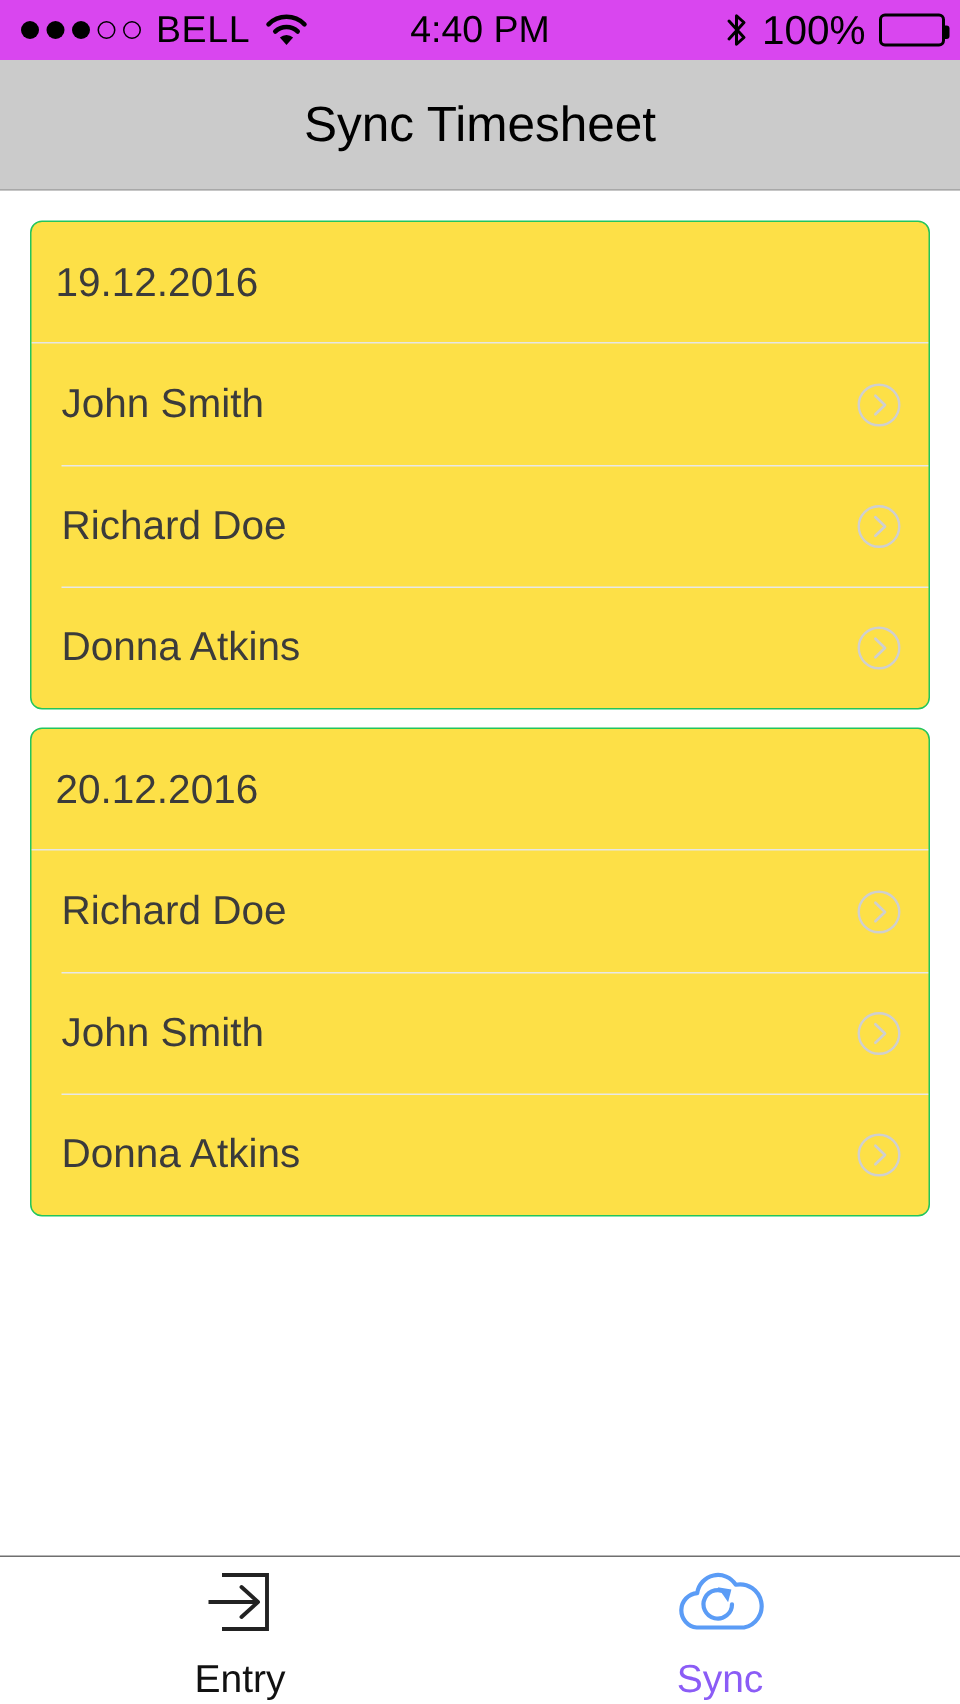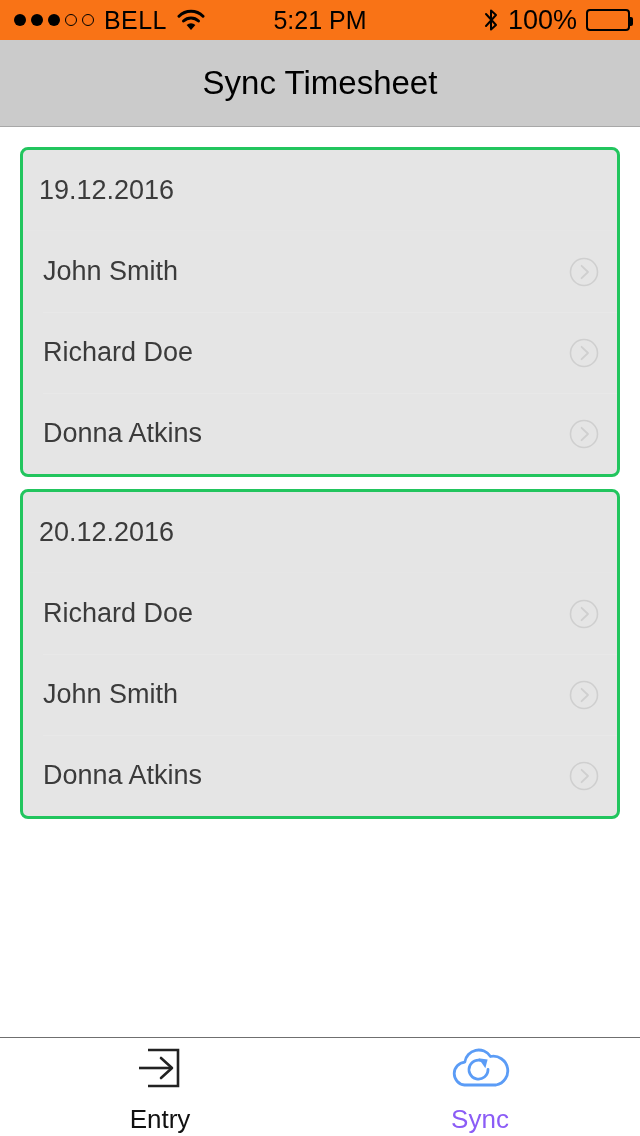--- a/index.html
+++ b/index.html
@@ -7,21 +7,21 @@
     width:640px; height:1136px;
     background:#ffffff;
     font-family:"Liberation Sans", sans-serif;
     -webkit-font-smoothing:antialiased;
   }
   .phone { position:relative; width:640px; height:1136px; overflow:hidden; background:#fff; }
 
   
   .statusbar {
     position:absolute; top:0; left:0; width:640px; height:40px;
-    background:#f97316;
+    background:#d946ef;
     display:flex; align-items:center;
   }
   .sb-left { position:absolute; left:14px; top:0; height:40px; display:flex; align-items:center; gap:6px; }
   .dots { display:flex; align-items:center; gap:5px; }
   .dot { width:12px; height:12px; border-radius:50%; background:#000; }
   .dot.hollow { background:transparent; border:1.6px solid #000; }
   .carrier { font-size:25px; color:#000; letter-spacing:0.4px; margin-left:4px; }
   .wifi { position:relative; width:28px; height:22px; margin-left:4px; }
   .sb-center {
     position:absolute; left:0; width:640px; text-align:center; top:0; height:40px;
@@ -45,21 +45,21 @@
     display:flex; align-items:center; justify-content:center;
   }
   .navtitle { font-size:33px; color:#000; font-weight:400; }
 
   
   .content {
     position:absolute; top:128px; left:0; width:640px; bottom:100px;
     background:#fff; padding:19px 20px 0 20px;
   }
   .card {
-    background:#e5e5e5; border:3px solid #22c55e; border-radius:8px;
+    background:#fde047; border:1px solid #22c55e; border-radius:8px;
     margin-bottom:12px; overflow:hidden;
   }
   .card-header {
     height:81px; display:flex; align-items:center;
     padding-left:16px; border-bottom:1px solid #e6e6e6;
   }
   .card-header .date { font-size:27px; color:#3b3b3b; }
   .rows { }
   .row {
     position:relative; height:81px; display:flex; align-items:center;
@@ -104,21 +104,21 @@
       <span class="wifi">
         <svg width="28" height="22" viewBox="0 0 28 22">
           <path d="M2 7.2 A17 17 0 0 1 26 7.2" fill="none" stroke="#000" stroke-width="3" stroke-linecap="round"></path>
           <path d="M6.5 12 A11 11 0 0 1 21.5 12" fill="none" stroke="#000" stroke-width="3" stroke-linecap="round"></path>
           <path d="M14 21 L9.6 16 A6.6 6.6 0 0 1 18.4 16 Z" fill="#000"></path>
         </svg>
       </span>
     </div>
 
     <div class="sb-center">
-      <span class="clock">5:21 PM</span>
+      <span class="clock">4:40 PM</span>
     </div>
 
     <div class="sb-right">
       <span class="bt">
         <svg width="16" height="24" viewBox="0 0 16 24">
           <path d="M3 6 L13 17 L8 21.5 L8 2.5 L13 7 L3 18" fill="none" stroke="#000" stroke-width="2" stroke-linejoin="round" stroke-linecap="round"></path>
         </svg>
       </span>
       <span class="batt-pct">100%</span>
       <span class="battery">

